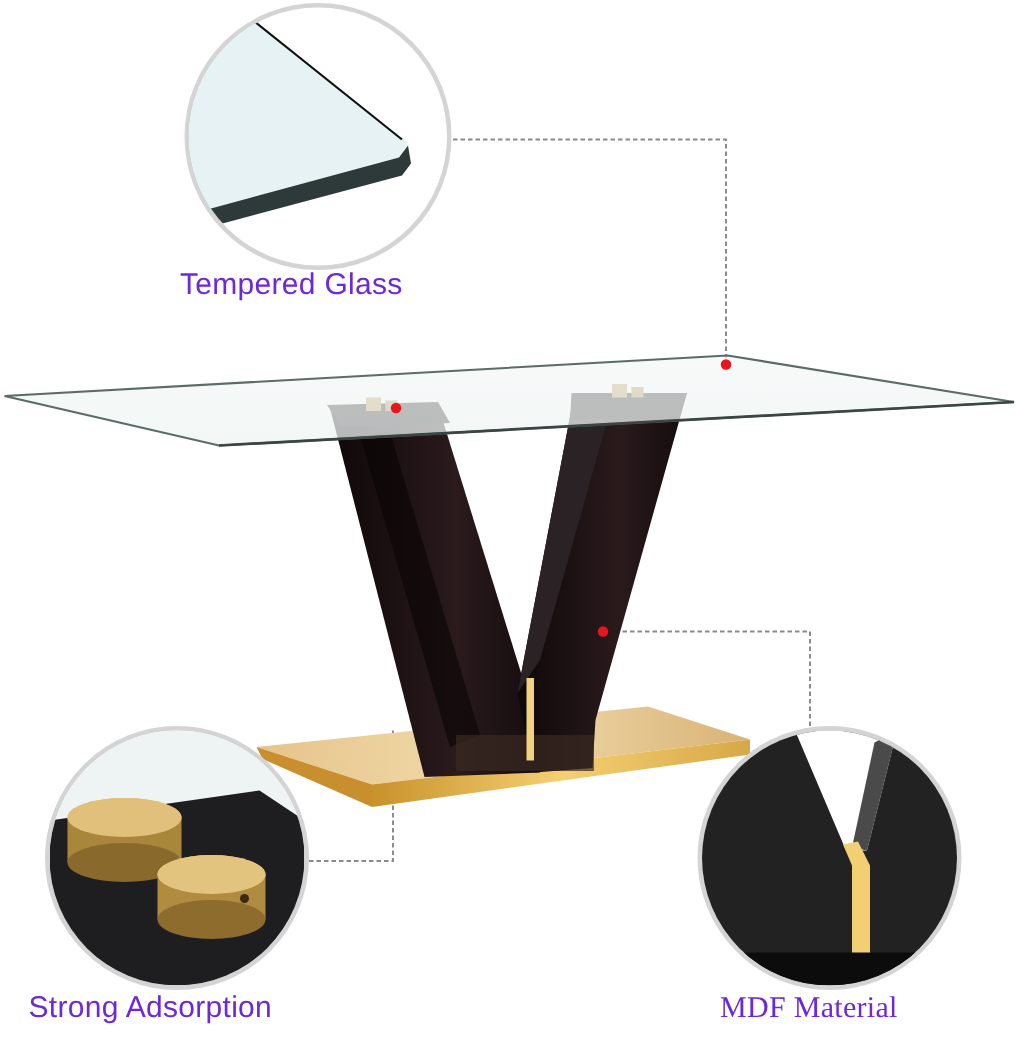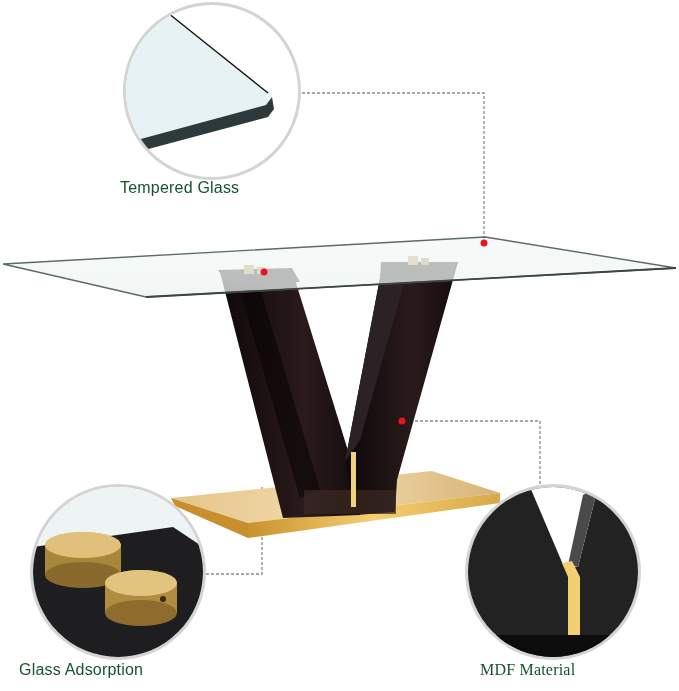--- a/index.html
+++ b/index.html
@@ -1,18 +1,18 @@
 <!DOCTYPE html>
 <html><head>
 <meta charset="utf-8">
 <style>
   html,body{margin:0;padding:0;background:#fff;}
   body{width:679px;height:691px;position:relative;overflow:hidden;font-family:"Liberation Sans",sans-serif;}
   .abs{position:absolute;}
-  .label{position:absolute;font-size:16px;color:#14532d;white-space:nowrap;letter-spacing:0.2px;}
+  .label{position:absolute;font-size:20px;color:#6d28d9;white-space:nowrap;letter-spacing:0.2px;}
   .circle{position:absolute;border-radius:50%;border:3px solid #d4d4d4;overflow:hidden;background:#fff;box-sizing:border-box;}
   svg{display:block;}
 </style>
 </head>
 <body>
 
 <svg class="abs" style="left:0;top:0" width="679" height="691" viewBox="0 0 679 691">
   <defs>
     <linearGradient id="gGold" x1="0" y1="0" x2="1" y2="0">
       <stop offset="0" stop-color="#e6c48a"></stop>
@@ -94,21 +94,21 @@
     <rect x="12" y="58" width="76" height="30" fill="#a9873a"></rect>
     <ellipse cx="50" cy="88" rx="38" ry="13" fill="#8a6a2c"></ellipse>
     <ellipse cx="50" cy="58" rx="38" ry="13" fill="#e0c07a"></ellipse>
     <ellipse cx="108" cy="96" rx="36" ry="13" fill="#d3b36a"></ellipse>
     <rect x="72" y="96" width="72" height="30" fill="#b08c40"></rect>
     <ellipse cx="108" cy="126" rx="36" ry="13" fill="#8d6c2e"></ellipse>
     <ellipse cx="108" cy="96" rx="36" ry="13" fill="#e3c47e"></ellipse>
     <circle cx="130" cy="112" r="3" fill="#3a2a10"></circle>
   </svg>
 </div>
-<div class="label" style="left:19px;top:661px;">Glass Adsorption</div>
+<div class="label" style="left:19px;top:661px;">Strong Adsorption</div>
 
 <div class="circle" style="left:465px;top:484px;width:176px;height:176px;">
   <svg width="170" height="170" viewBox="0 0 170 170">
     <rect width="170" height="170" fill="#222"></rect>
     <polygon points="62,0 96,80 110,80 130,0" fill="#fff"></polygon>
     <polygon points="115,8 130,0 110,80 100,78" fill="#4a4a4a"></polygon>
     <polygon points="94,76 104,74 112,90 112,160 100,160 100,90" fill="#f1cf72"></polygon>
     <rect x="0" y="148" width="170" height="22" fill="#0c0c0c"></rect>
   </svg>
 </div>

